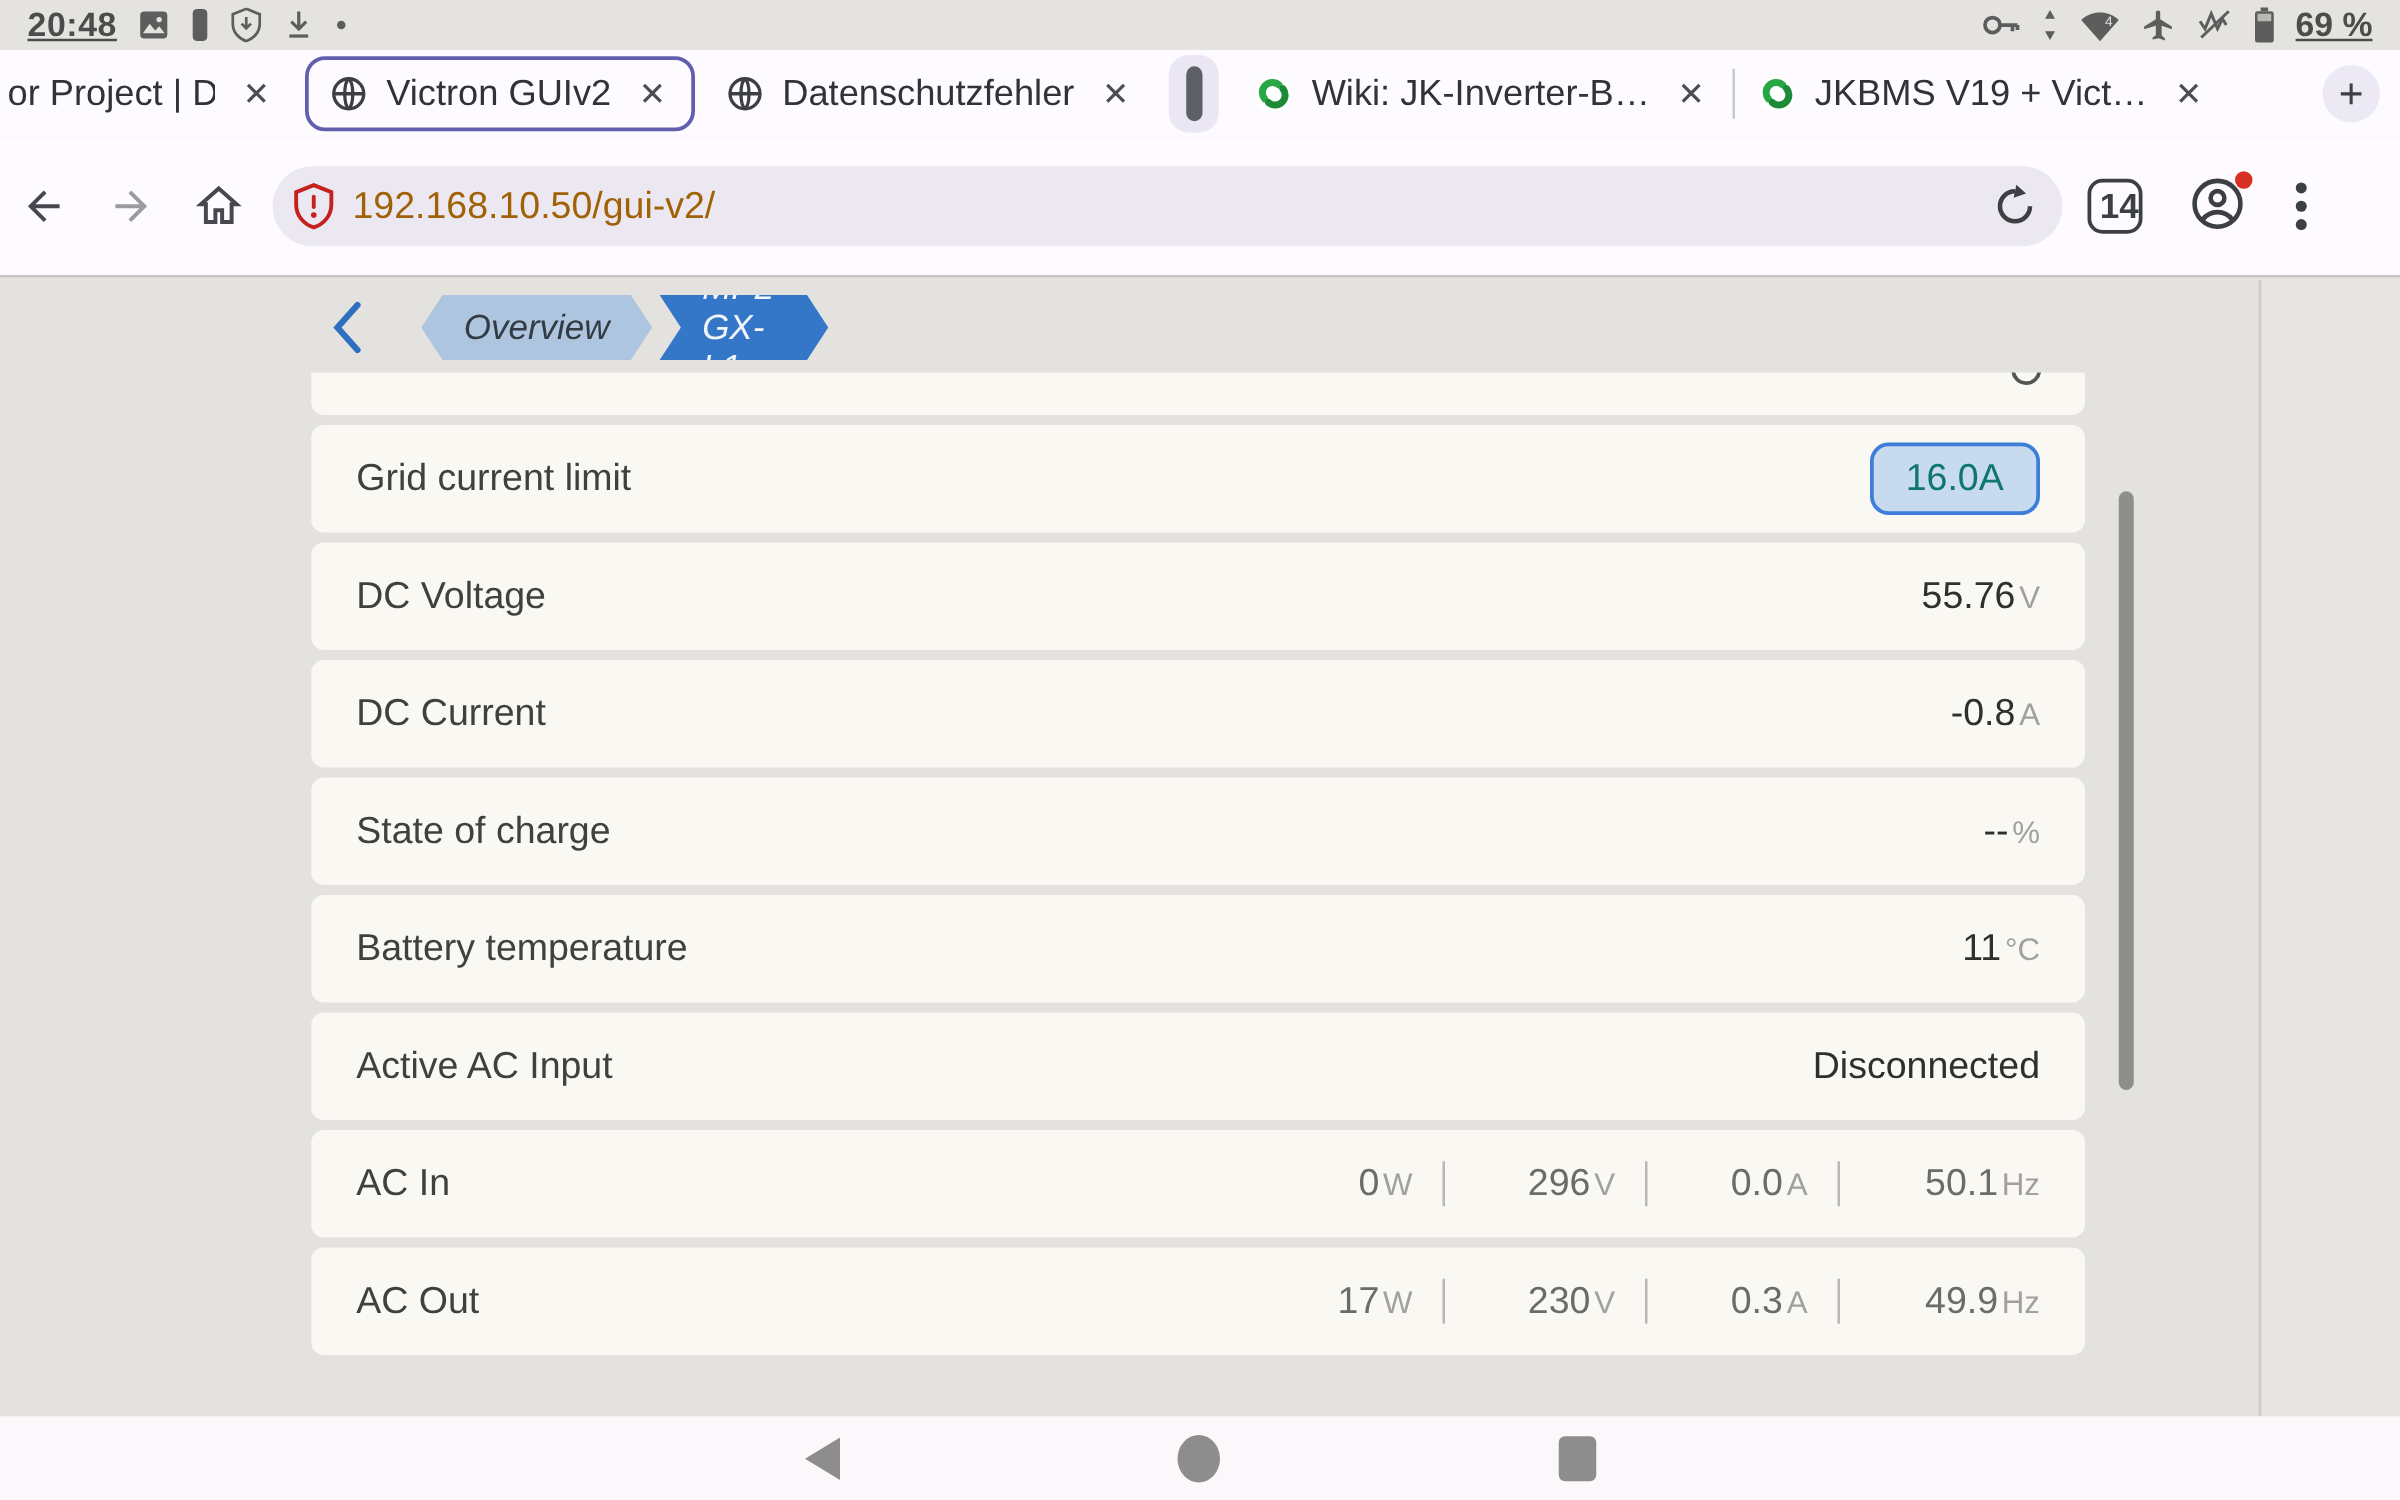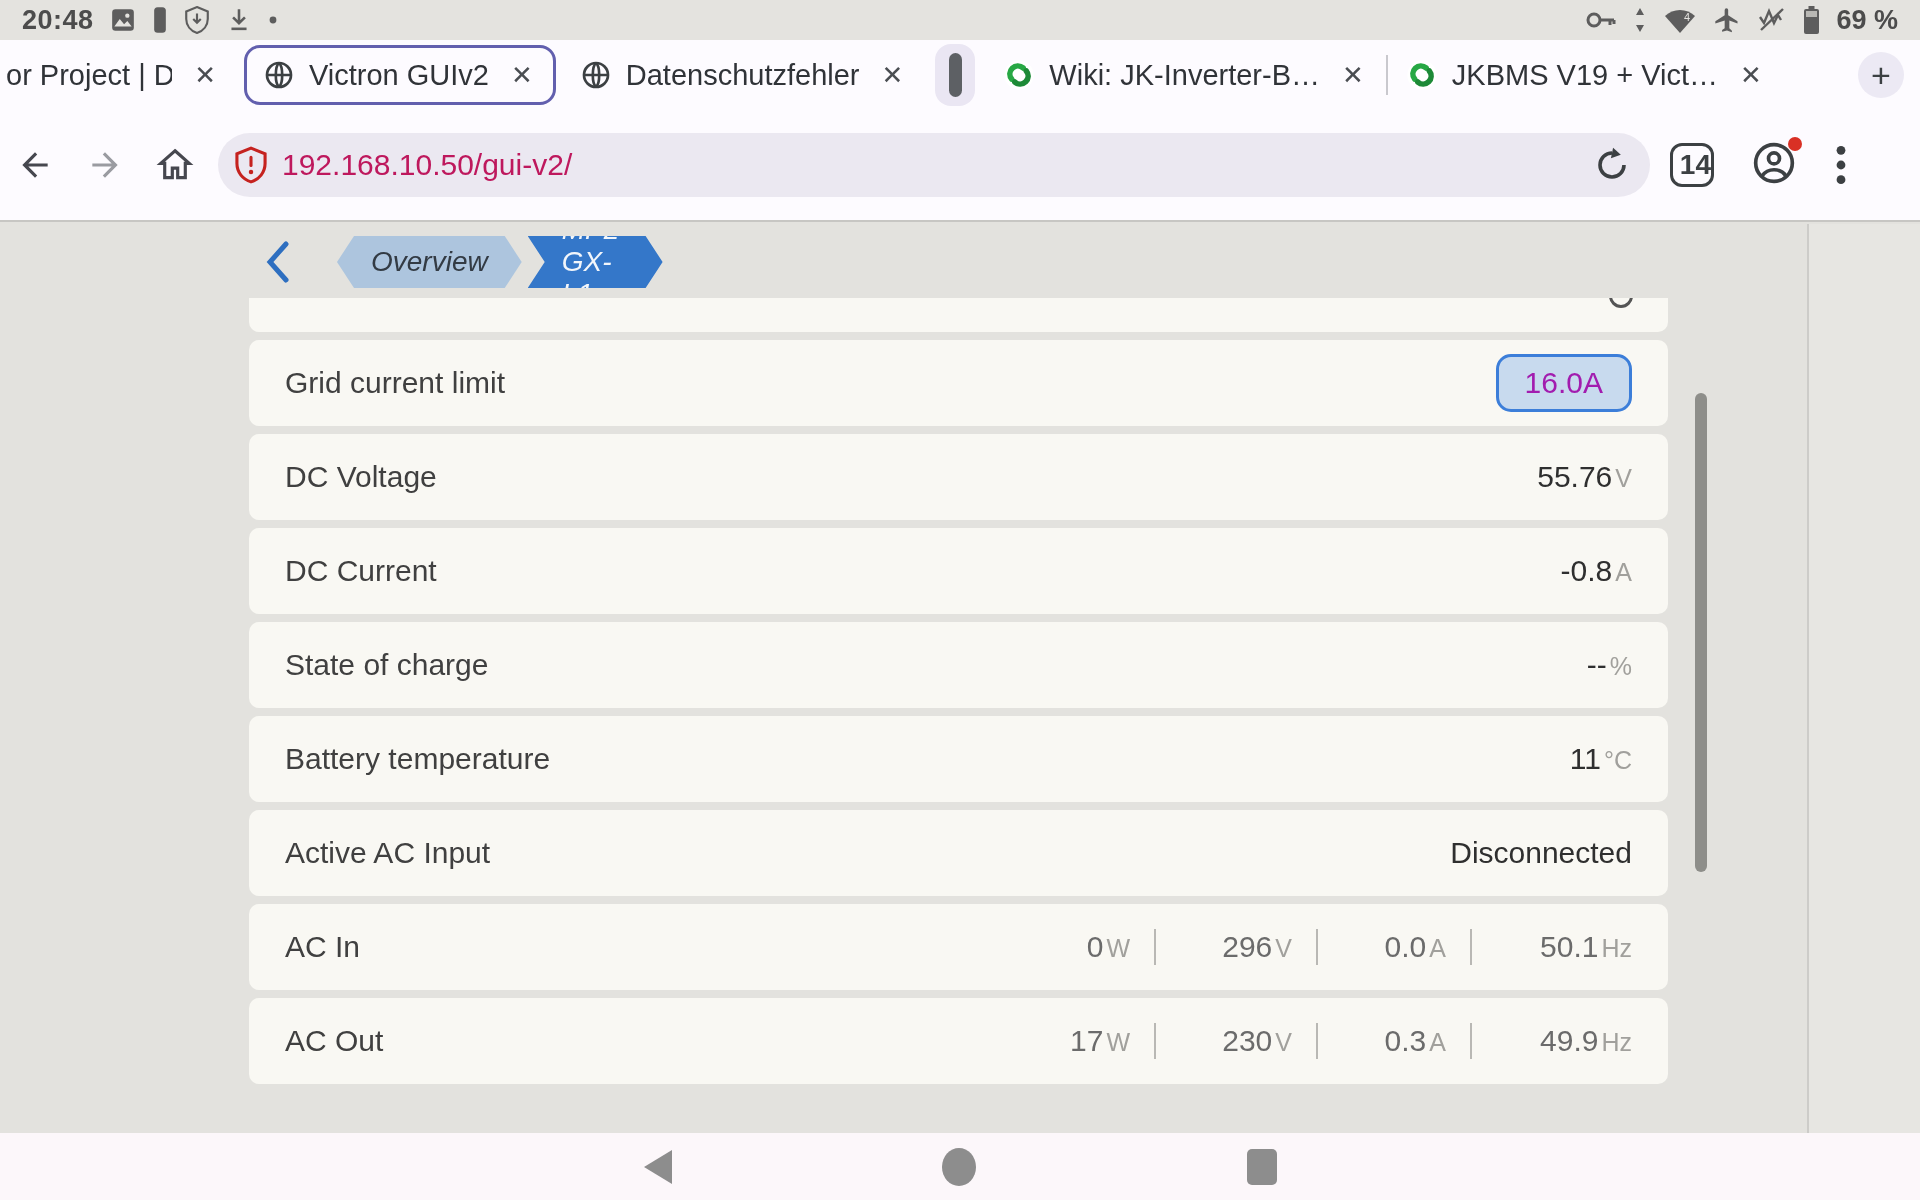--- a/index.html
+++ b/index.html
@@ -1,21 +1,21 @@
 <!DOCTYPE html>
 <html><head>
 <meta charset="utf-8">
 <style>
   * { margin:0; padding:0; box-sizing:border-box; }
   html,body { width:1920px; height:1200px; overflow:hidden; }
   body { font-family:"Liberation Sans","DejaVu Sans",sans-serif; background:#e3e2de; position:relative; }
 
   
   .statusbar { position:absolute; top:0; left:0; width:1920px; height:40px; background:#e4e3df;
-    display:flex; align-items:center; padding:0 22px; color:#4c4c4c; }
+    display:flex; align-items:center; padding:0 22px; color:#4c4c4c;text-decoration:underline; }
   .sb-time { font-size:27px; font-weight:bold; letter-spacing:.5px; }
   .sb-left, .sb-right { display:flex; align-items:center; gap:16px; }
   .sb-right { margin-left:auto; }
   .sb-pct { font-size:27px; font-weight:bold; color:#4c4c4c; }
   .sb-icon { display:inline-flex; align-items:center; }
 
   
   .tabstrip { position:absolute; top:40px; left:0; width:1920px; height:70px; background:#fdfbff;
     display:flex; align-items:center; overflow:hidden; }
   .tab { display:flex; align-items:center; height:70px; padding:0 14px 0 18px; gap:14px; flex:0 0 auto; }
@@ -31,21 +31,21 @@
   .newtab { margin-left:auto; margin-right:16px; width:46px; height:46px; border-radius:50%;
     background:#ece9f4; display:flex; align-items:center; justify-content:center;
     font-size:34px; color:#3c4043; flex:0 0 auto; }
 
   
   .toolbar { position:absolute; top:110px; left:0; width:1920px; height:112px; background:#fdfbff;
     display:flex; align-items:center; border-bottom:2px solid #c7c6c3; }
   .tb-icon { width:70px; display:flex; justify-content:center; align-items:center; }
   .urlpill { height:64px; border-radius:32px; background:#ebe8f1; flex:1; margin:0 14px 0 8px;
     display:flex; align-items:center; padding:0 20px 0 16px; max-width:1432px; }
-  .url-text { font-size:30px; color:#be185d; margin-left:14px; flex:1; white-space:nowrap; overflow:hidden; }
+  .url-text { font-size:30px; color:#a16207; margin-left:14px; flex:1; white-space:nowrap; overflow:hidden; }
   .tabcount { width:44px; height:44px; border:3px solid #3c4043; border-radius:12px;
     display:flex; align-items:center; justify-content:flex-end; font-size:28px; font-weight:bold; color:#3c4043; }
   .profile-wrap { position:relative; }
   .profile-dot { position:absolute; top:-4px; right:-6px; width:14px; height:14px; border-radius:50%; background:#d93025; }
   .tb-right { display:flex; align-items:center; gap:38px; padding:0 30px 0 6px; }
 
   
   .content { position:absolute; top:224px; left:0; width:1920px; height:909px; background:#e3e2de; overflow:hidden; }
   .gutter-line { position:absolute; left:1807px; top:0; width:2px; height:909px; background:#cdccc9; }
   .gutter-zone { position:absolute; left:1809px; top:0; width:111px; height:909px; background:#e7e6e2; }
@@ -69,21 +69,21 @@
   .row-label { font-size:30px; color:#404040; }
   .row-vals { margin-left:auto; display:flex; align-items:center; }
   .num { font-size:30px; color:#2f2f2f; }
   .unit { font-size:25px; color:#a1a09c; margin-left:3px; }
   .row.multi .num { color:#6b6b6b; }
   .num.dim { color:#949494; }
   .vgroup { display:flex; align-items:baseline; justify-content:flex-end; }
   .w-w { min-width:98px; } .w-v { min-width:112px; } .w-a { min-width:104px; } .w-hz { min-width:136px; }
   .vsep { width:2px; height:36px; background:#b9b8b4; margin:0 24px; align-self:center; }
   .limit-btn { background:#c8daee; border:3px solid #3c7ed9; border-radius:15px;
-    font-size:30px; color:#a21caf; padding:9px 26px; cursor:pointer; }
+    font-size:30px; color:#0f766e; padding:9px 26px; cursor:pointer; }
 
   .scroll-thumb { position:absolute; left:1695px; top:169px; width:12px; height:479px;
     background:#8e8e8a; border-radius:6px; }
 
   
   .navbar { position:absolute; top:1133px; left:0; width:1920px; height:67px; background:#fcf7fa;
     display:flex; align-items:center; }
   .nav-back { position:absolute; left:644px; top:17px; width:0; height:0;
     border-top:17px solid transparent; border-bottom:17px solid transparent; border-right:28px solid #8d8d8d; }
   .nav-home { position:absolute; left:942px; top:15px; width:34px; height:38px; border-radius:50%; background:#8d8d8d; }

